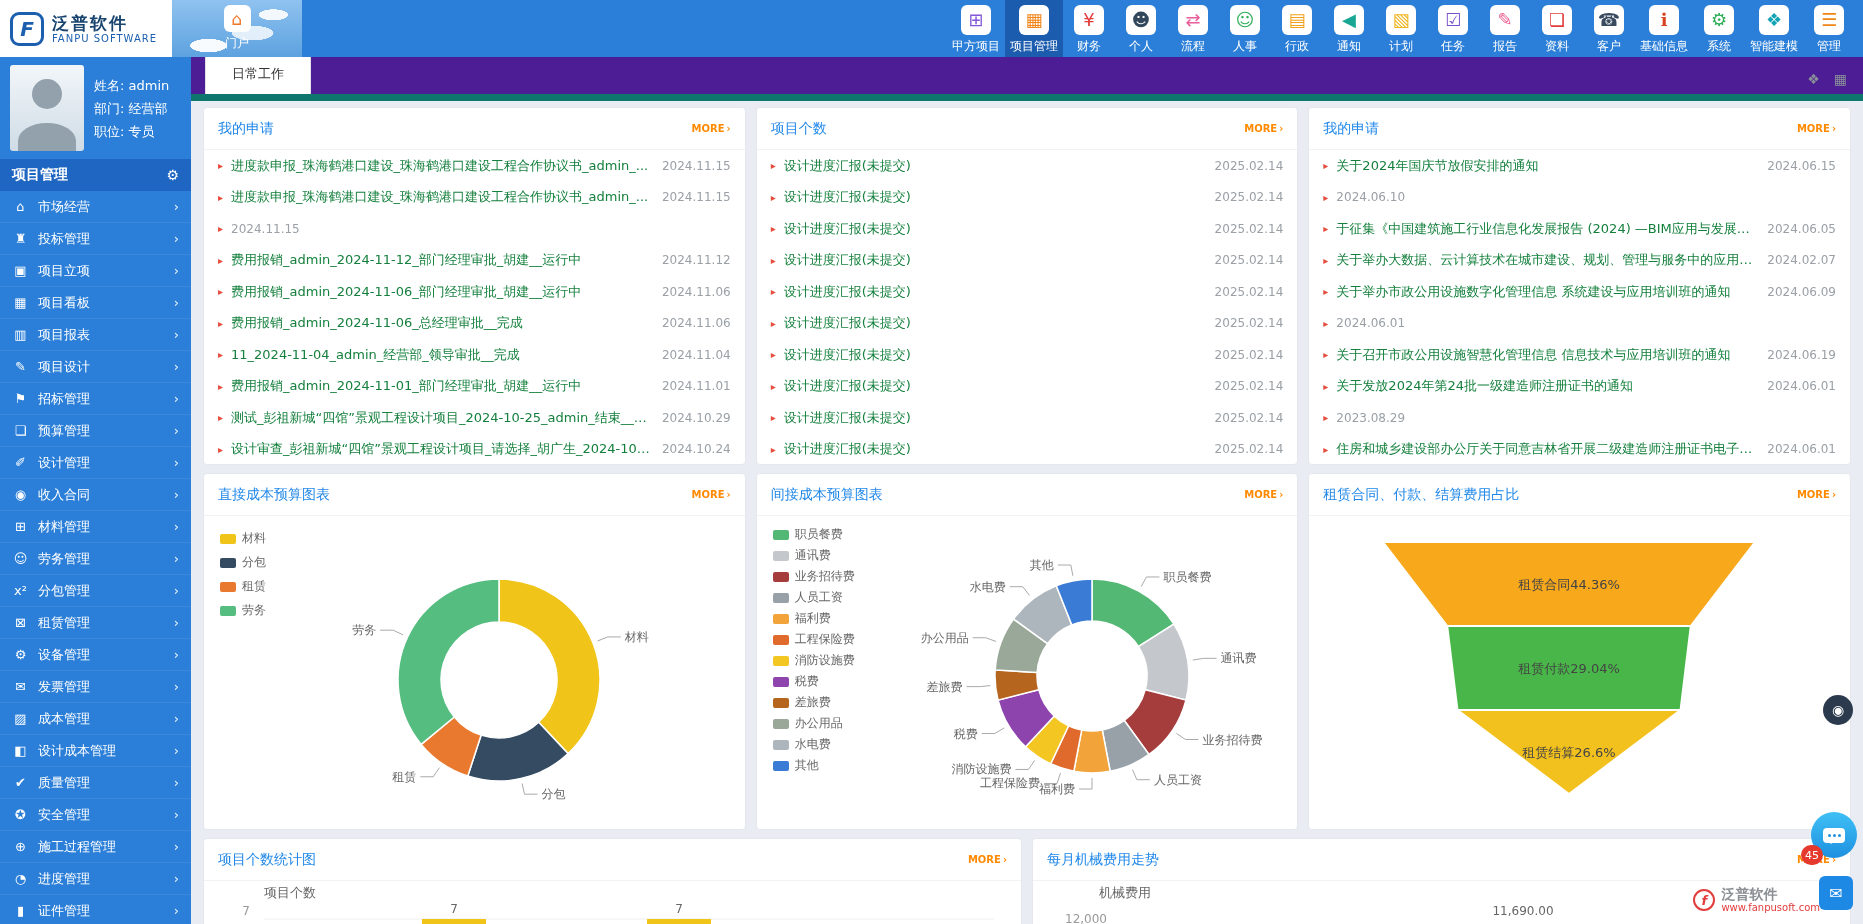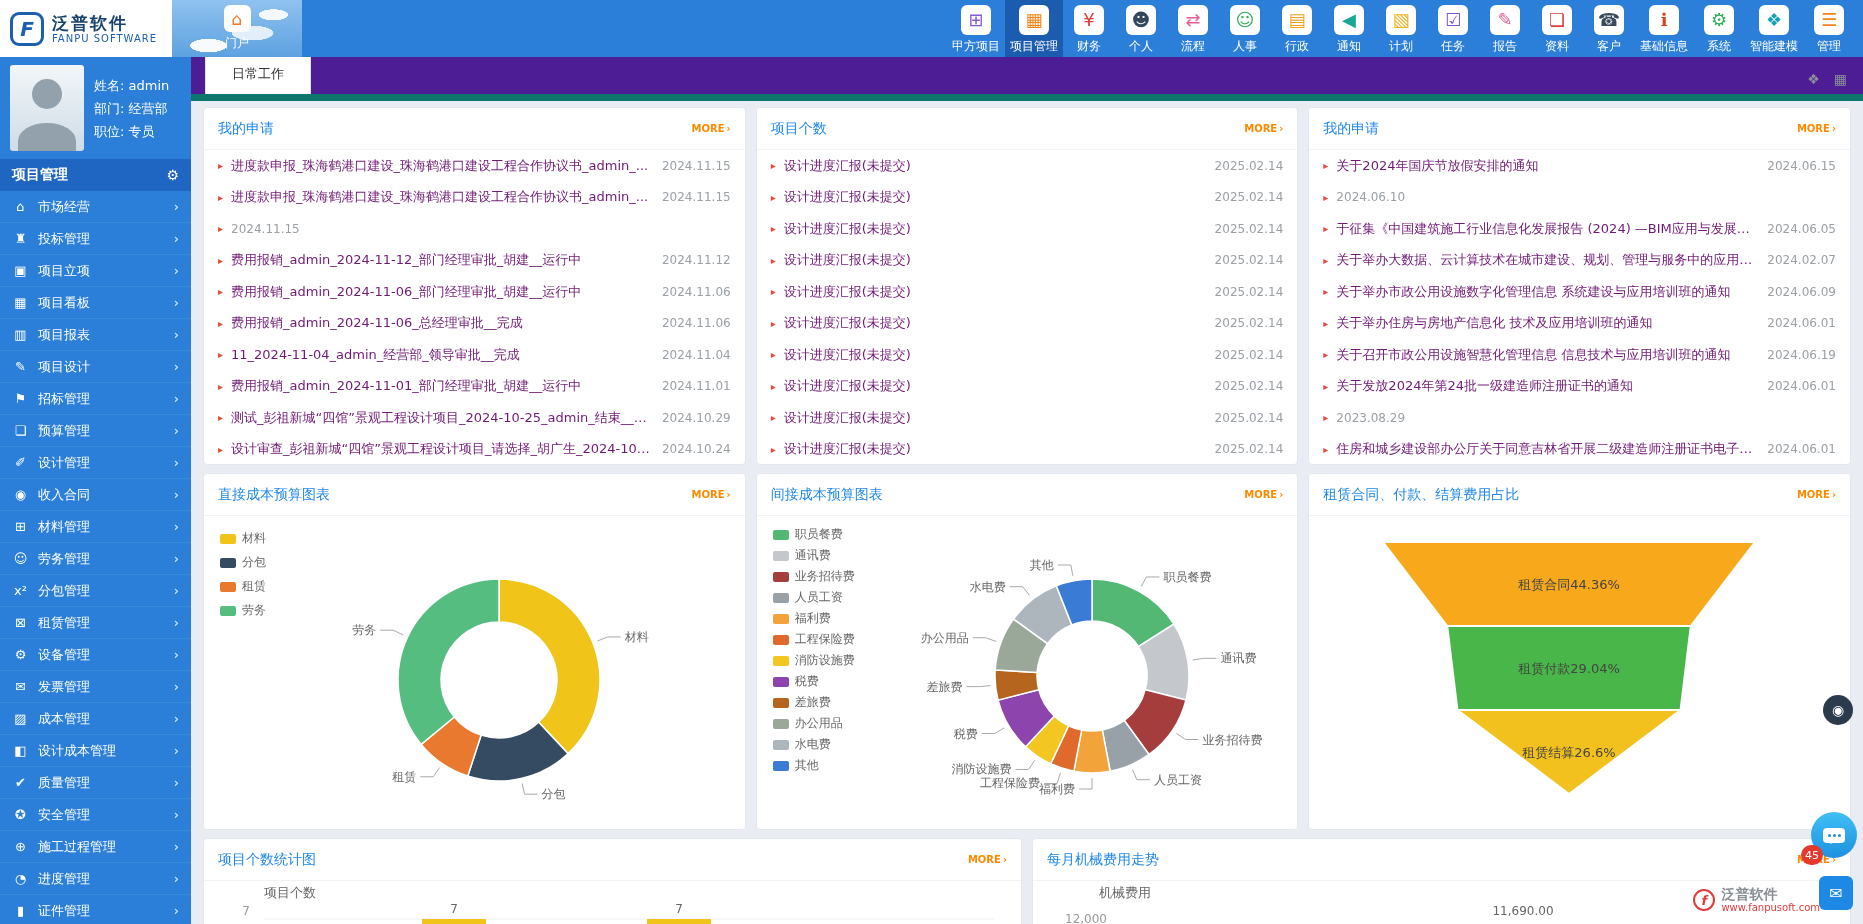--- a/index.html
+++ b/index.html
@@ -63,21 +63,21 @@
   .row1 .panel{height:358px}
   .row2 .panel{height:357px}
   .row3 .panel{height:280px}
   .panel-header{height:42px;flex:none;display:flex;align-items:center;justify-content:space-between;
     padding:0 14px;border-bottom:1px solid #f0f2f4}
   .panel-title{color:#1f87e8;font-size:14px;font-weight:normal}
   .more{color:#ff8a00;font-size:10px;display:flex;gap:2px;cursor:pointer;font-weight:bold}
   .list-body{flex:1;overflow:hidden}
   .list-row{display:flex;align-items:center;height:31.5px;padding:0 14px;gap:8px;cursor:pointer}
   .bullet{color:#e64c3c;font-size:10px;flex:none}
-  .row-text{flex:1;color:#701a75;font-size:13px;white-space:nowrap;overflow:hidden;text-overflow:ellipsis}
+  .row-text{flex:1;color:#15803d;font-size:13px;white-space:nowrap;overflow:hidden;text-overflow:ellipsis}
   .row-date{color:#9aa0a6;font-size:12px;flex:none}
   .chart-body{flex:1;position:relative}
   .chart-body svg{position:absolute;left:0;top:0}
   .legend{position:absolute;left:16px;top:14px;display:flex;flex-direction:column;gap:7px;z-index:2}
   .legend.dense{gap:4px;top:10px}
   .legend-item{display:flex;align-items:center;gap:6px;cursor:pointer}
   .swatch{width:16px;height:10px;border-radius:2px;flex:none}
   .legend-label{font-size:12px;color:#666;white-space:nowrap}
   .watermark{position:absolute;right:30px;top:6px;display:flex;align-items:center;gap:6px;z-index:3}
   .wm-logo{width:22px;height:22px;border:2px solid #e23c3c;border-radius:50%;color:#e23c3c;font-weight:bold;
@@ -481,21 +481,20 @@
                 <span class="row-text">关于举办大数据、云计算技术在城市建设、规划、管理与服务中的应用培训班...</span>
                 <span class="row-date">2024.02.07</span>
               </div>
               <div class="list-row">
                 <span class="bullet">▸</span>
                 <span class="row-text">关于举办市政公用设施数字化管理信息 系统建设与应用培训班的通知</span>
                 <span class="row-date">2024.06.09</span>
               </div>
               <div class="list-row">
                 <span class="bullet">▸</span>
-                <span class="row-text">关于举办住房与房地产信息化 技术及应用培训班的通知</span>
                 <span class="row-date">2024.06.01</span>
               </div>
               <div class="list-row">
                 <span class="bullet">▸</span>
                 <span class="row-text">关于召开市政公用设施智慧化管理信息 信息技术与应用培训班的通知</span>
                 <span class="row-date">2024.06.19</span>
               </div>
               <div class="list-row">
                 <span class="bullet">▸</span>
                 <span class="row-text">关于发放2024年第24批一级建造师注册证书的通知</span>

